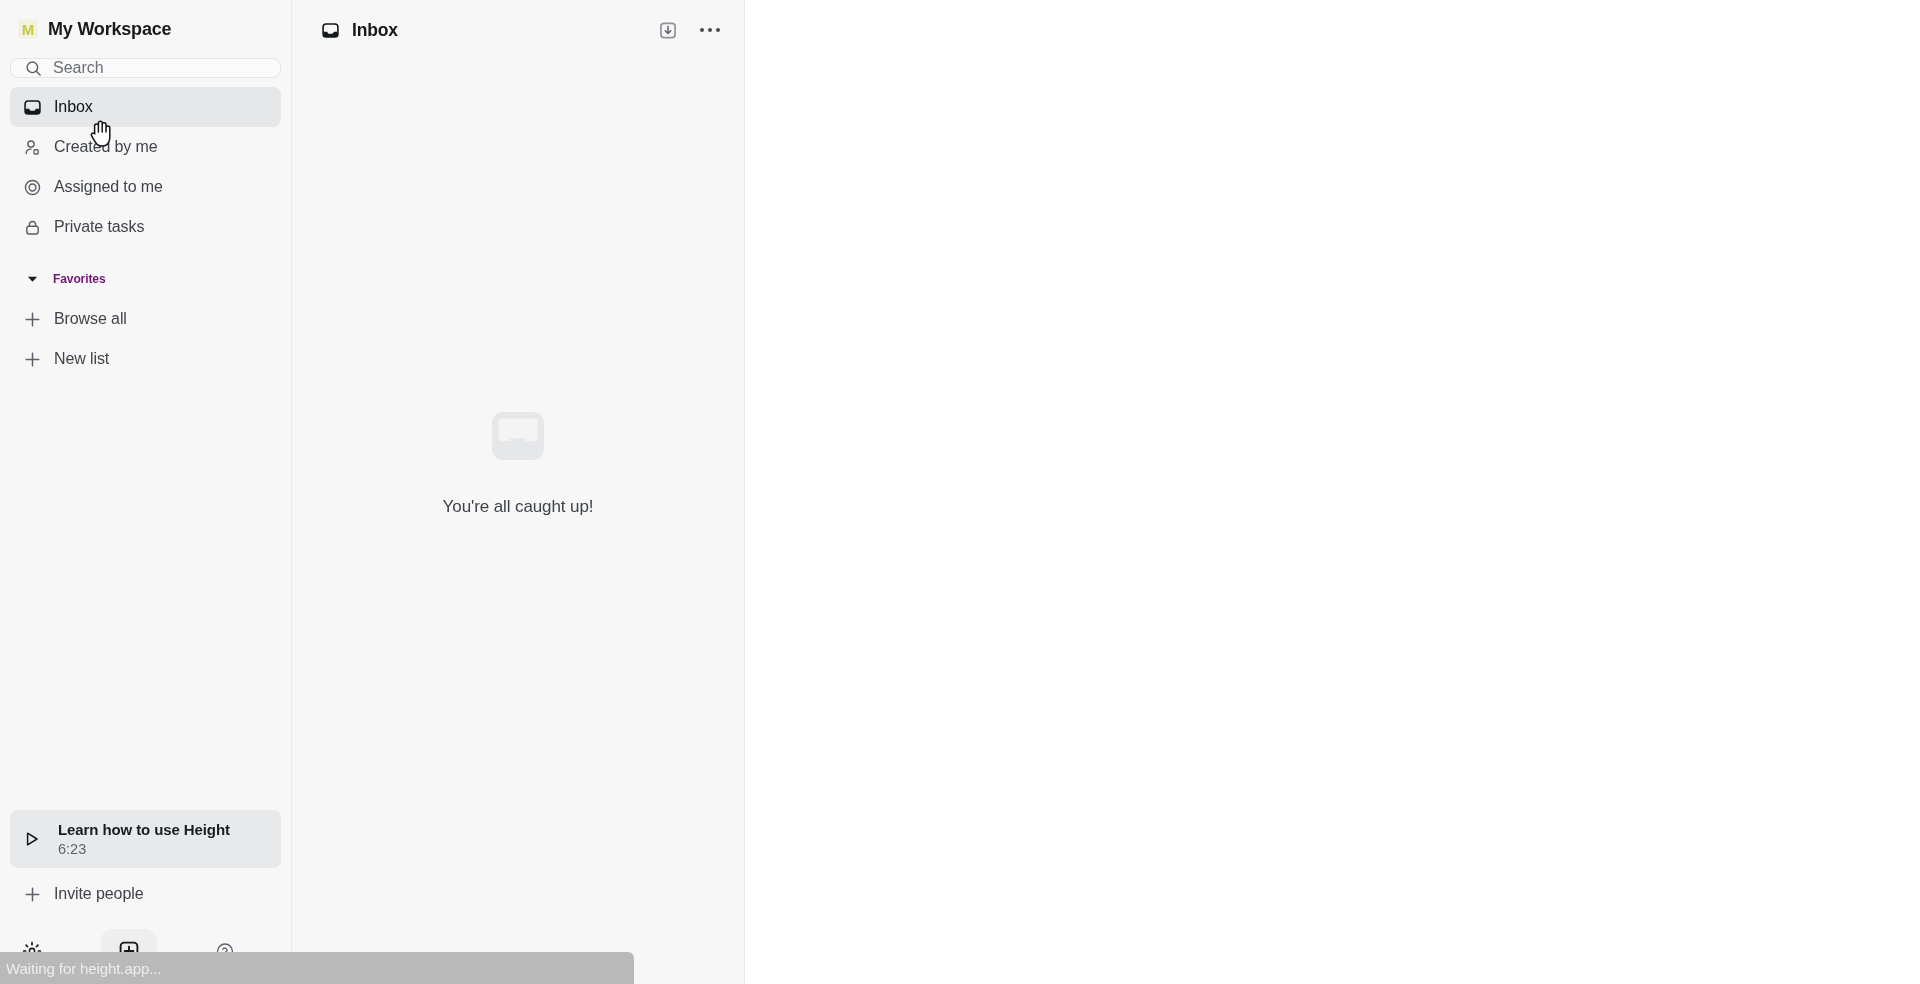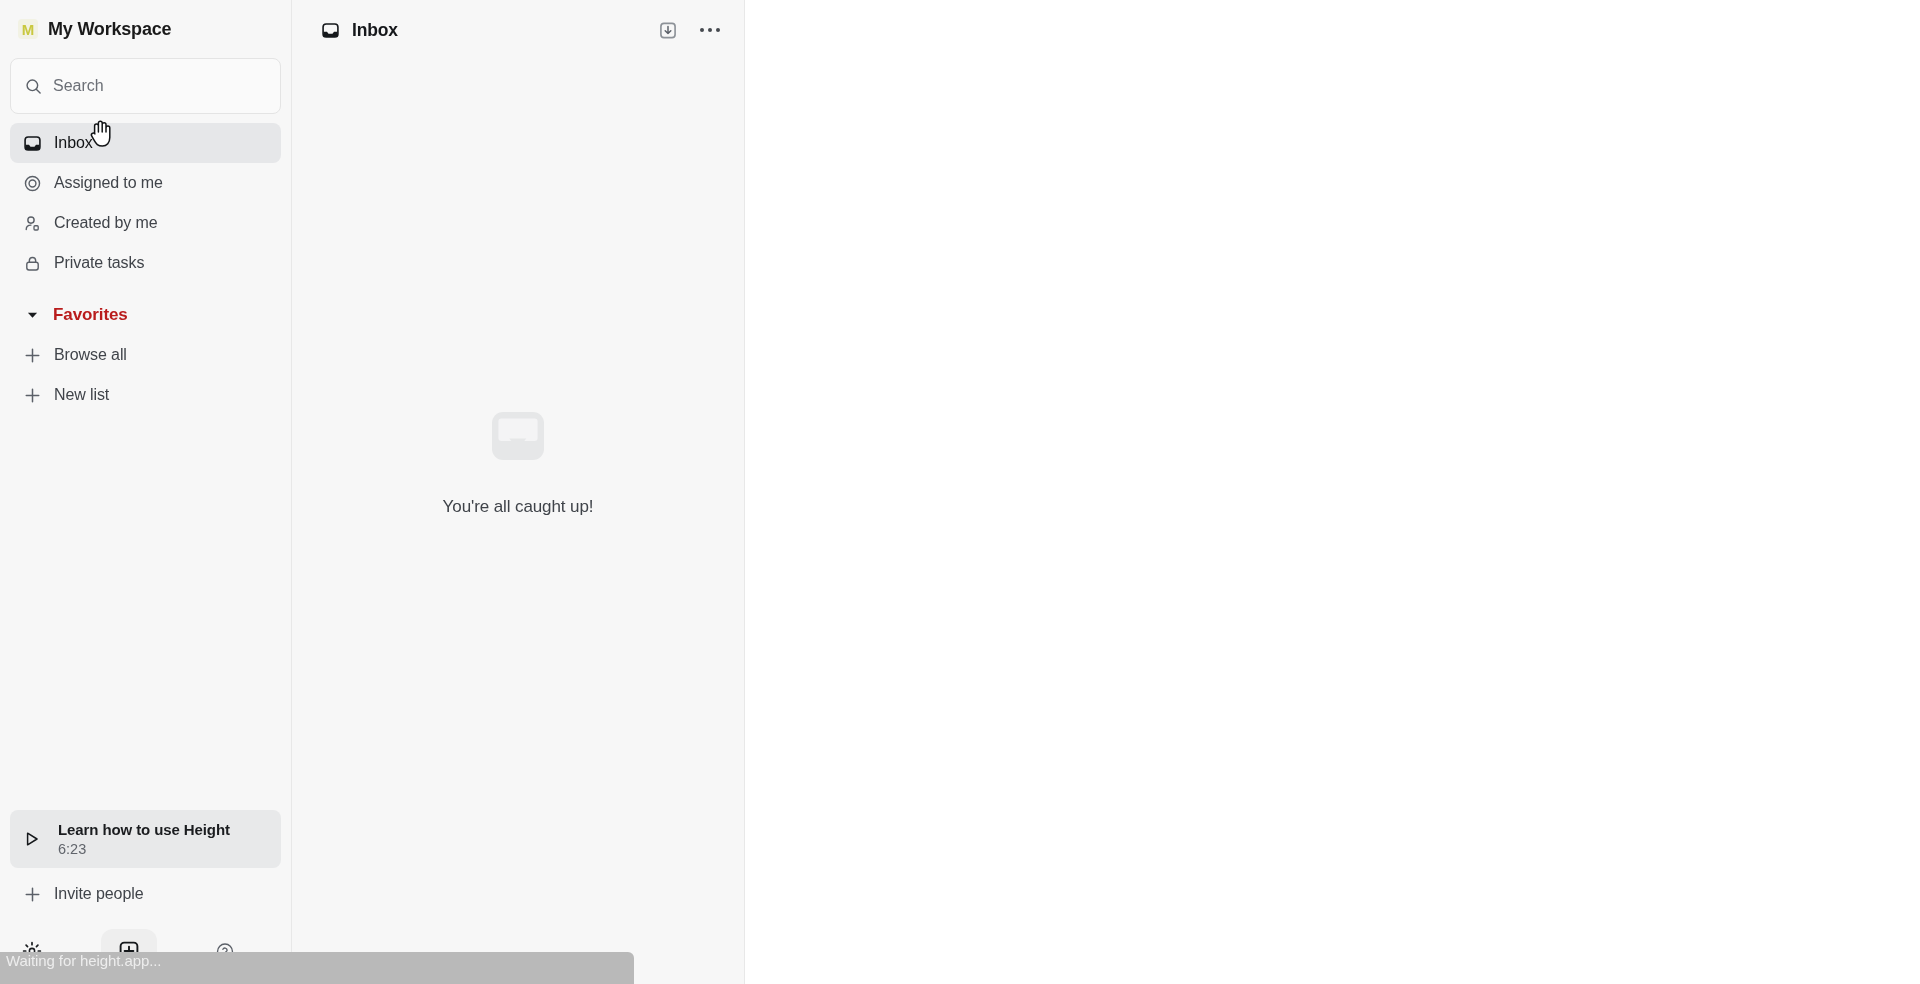--- a/index.html
+++ b/index.html
@@ -28,21 +28,21 @@
     width: 20px; height: 20px;
     display: flex; align-items: center; justify-content: center;
     font-size: 15px; font-weight: 700; color: #c9c83f;
     background: #f2f2e4; border-radius: 4px;
     line-height: 1;
   }
   .ws-title { font-size: 18px; font-weight: 700; color: #1a1a1a; letter-spacing: -0.2px; }
 
   .search-wrap { padding: 0 10px; }
   .search-box {
-    height: 56px; border: 1px solid #e4e4e4; border-radius: 8px;
+    height: 20px; border: 1px solid #e4e4e4; border-radius: 8px;
     background: #fafafa; display: flex; align-items: center; gap: 10px;
     padding: 0 12px;
   }
   .search-box .ph { font-size: 16px; color: #6b6f76; }
 
   .nav { padding: 9px 10px 0 10px; }
   .nav-item {
     display: flex; align-items: center; gap: 12px;
     height: 40px; padding: 0 12px; border-radius: 8px;
     color: #25282c; font-size: 16px;
@@ -53,21 +53,21 @@
   .nav-item:not(.active) .lbl { color: #40444a; }
 
   .icon { width: 20px; height: 20px; flex: 0 0 20px; display: flex; align-items: center; justify-content: center; }
   .icon svg { display: block; }
 
   .section-head {
     display: flex; align-items: center; gap: 11px;
     height: 40px; padding: 0 12px; margin-top: 12px;
   }
   .section-head .caret { width: 20px; display: flex; justify-content: center; }
-  .section-head .lbl { font-size: 17px; font-weight: 700; color: #b91c1c; letter-spacing: -0.1px; }
+  .section-head .lbl { font-size: 12px; font-weight: 700; color: #701a75; letter-spacing: -0.1px; }
 
   .spacer { flex: 1 1 auto; }
 
   .learn-card {
     margin: 0 10px 6px 10px; height: 58px;
     background: #e8e9ea; border-radius: 8px;
     display: flex; align-items: center; gap: 16px; padding: 0 12px;
   }
   .learn-text { display: flex; flex-direction: column; gap: 3px; }
   .learn-title { font-size: 15px; font-weight: 700; color: #1a1c1f; letter-spacing: -0.1px; }
@@ -109,21 +109,21 @@
   .empty-msg { font-size: 17px; color: #3f4349; letter-spacing: -0.1px; }
 
   
   .content { flex: 1 1 auto; background: #ffffff; height: 984px; }
 
   
   .statusbar {
     position: absolute; left: 0; bottom: 0;
     width: 634px; height: 32px;
     background: #b9b9b9; border-top-right-radius: 6px;
-    display: flex; padding-left: 6px;
+    display: flex; align-items: center; padding-left: 6px;
   }
   .statusbar .txt { font-size: 15px; color: #ededed; letter-spacing: -0.1px; }
 
   
   .cursor { position: absolute; left: 89px; top: 120px; pointer-events: none; }
 </style>
 </head>
 <body>
 
 <div id="app">
@@ -155,36 +155,36 @@
             <rect x="2.2" y="3.2" width="15.6" height="13.6" rx="3.2" stroke="#15181b" stroke-width="1.7"></rect>
             <path d="M2.6 11.4h3.7l1.6 2.1h4.2l1.6-2.1h3.7v2.2a3.2 3.2 0 0 1-3.2 3.2H5.8a3.2 3.2 0 0 1-3.2-3.2z" fill="#15181b"></path>
           </svg>
         </span>
         <span class="lbl">Inbox</span>
       </div>
 
       <div class="nav-item">
         <span class="icon">
           <svg width="19" height="19" viewBox="0 0 20 20" fill="none">
-            <circle cx="10" cy="10" r="7.4" stroke="#5b6068" stroke-width="1.5"></circle>
-            <circle cx="10" cy="10" r="3.6" stroke="#5b6068" stroke-width="1.5"></circle>
-          </svg>
-        </span>
-        <span class="lbl">Assigned to me</span>
-      </div>
-
-      <div class="nav-item">
-        <span class="icon">
-          <svg width="19" height="19" viewBox="0 0 20 20" fill="none">
             <circle cx="8.4" cy="6.4" r="3.3" stroke="#5b6068" stroke-width="1.5"></circle>
             <path d="M3.4 16.3c0-2.9 2.3-4.6 5-4.6" stroke="#5b6068" stroke-width="1.5" stroke-linecap="round"></path>
             <rect x="11.6" y="12.4" width="4.4" height="4.4" rx="1" stroke="#5b6068" stroke-width="1.4"></rect>
           </svg>
         </span>
         <span class="lbl">Created by me</span>
+      </div>
+
+      <div class="nav-item">
+        <span class="icon">
+          <svg width="19" height="19" viewBox="0 0 20 20" fill="none">
+            <circle cx="10" cy="10" r="7.4" stroke="#5b6068" stroke-width="1.5"></circle>
+            <circle cx="10" cy="10" r="3.6" stroke="#5b6068" stroke-width="1.5"></circle>
+          </svg>
+        </span>
+        <span class="lbl">Assigned to me</span>
       </div>
 
       <div class="nav-item">
         <span class="icon">
           <svg width="19" height="19" viewBox="0 0 20 20" fill="none">
             <rect x="4" y="8.6" width="12" height="8.2" rx="2.3" stroke="#5b6068" stroke-width="1.5"></rect>
             <path d="M6.7 8.6V6.9a3.3 3.3 0 0 1 6.6 0v1.7" stroke="#5b6068" stroke-width="1.5"></path>
           </svg>
         </span>
         <span class="lbl">Private tasks</span>

